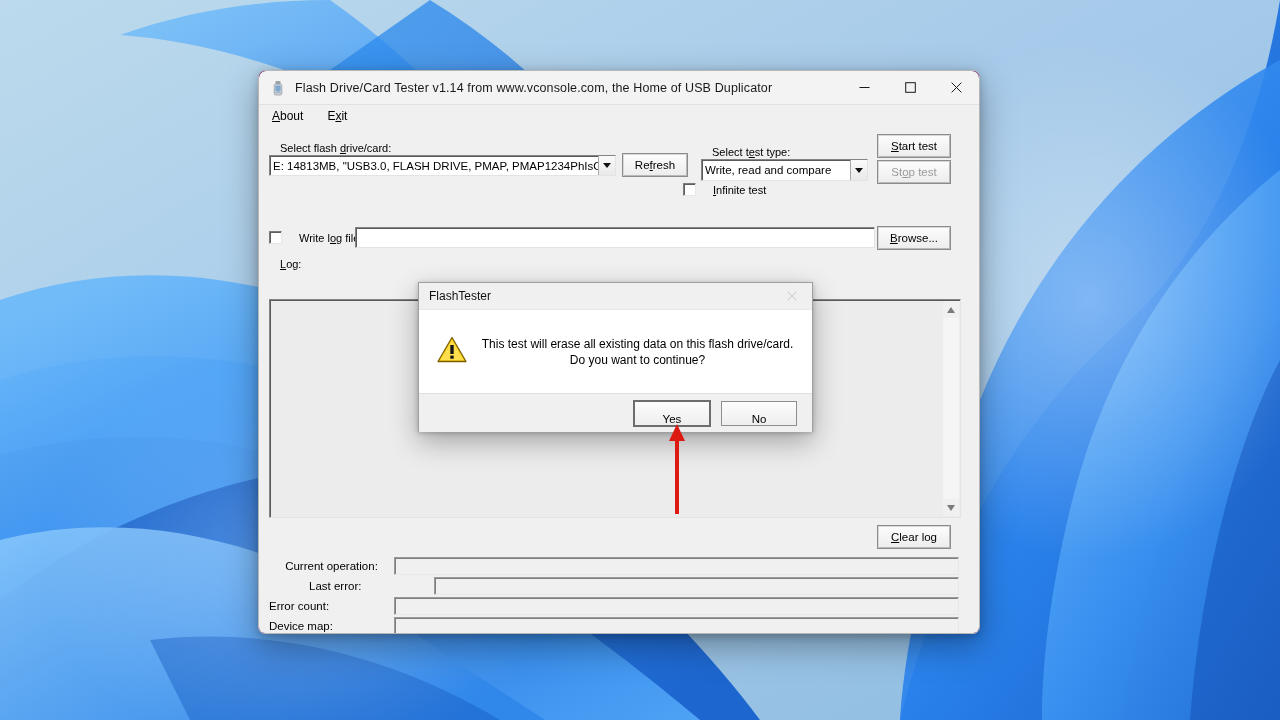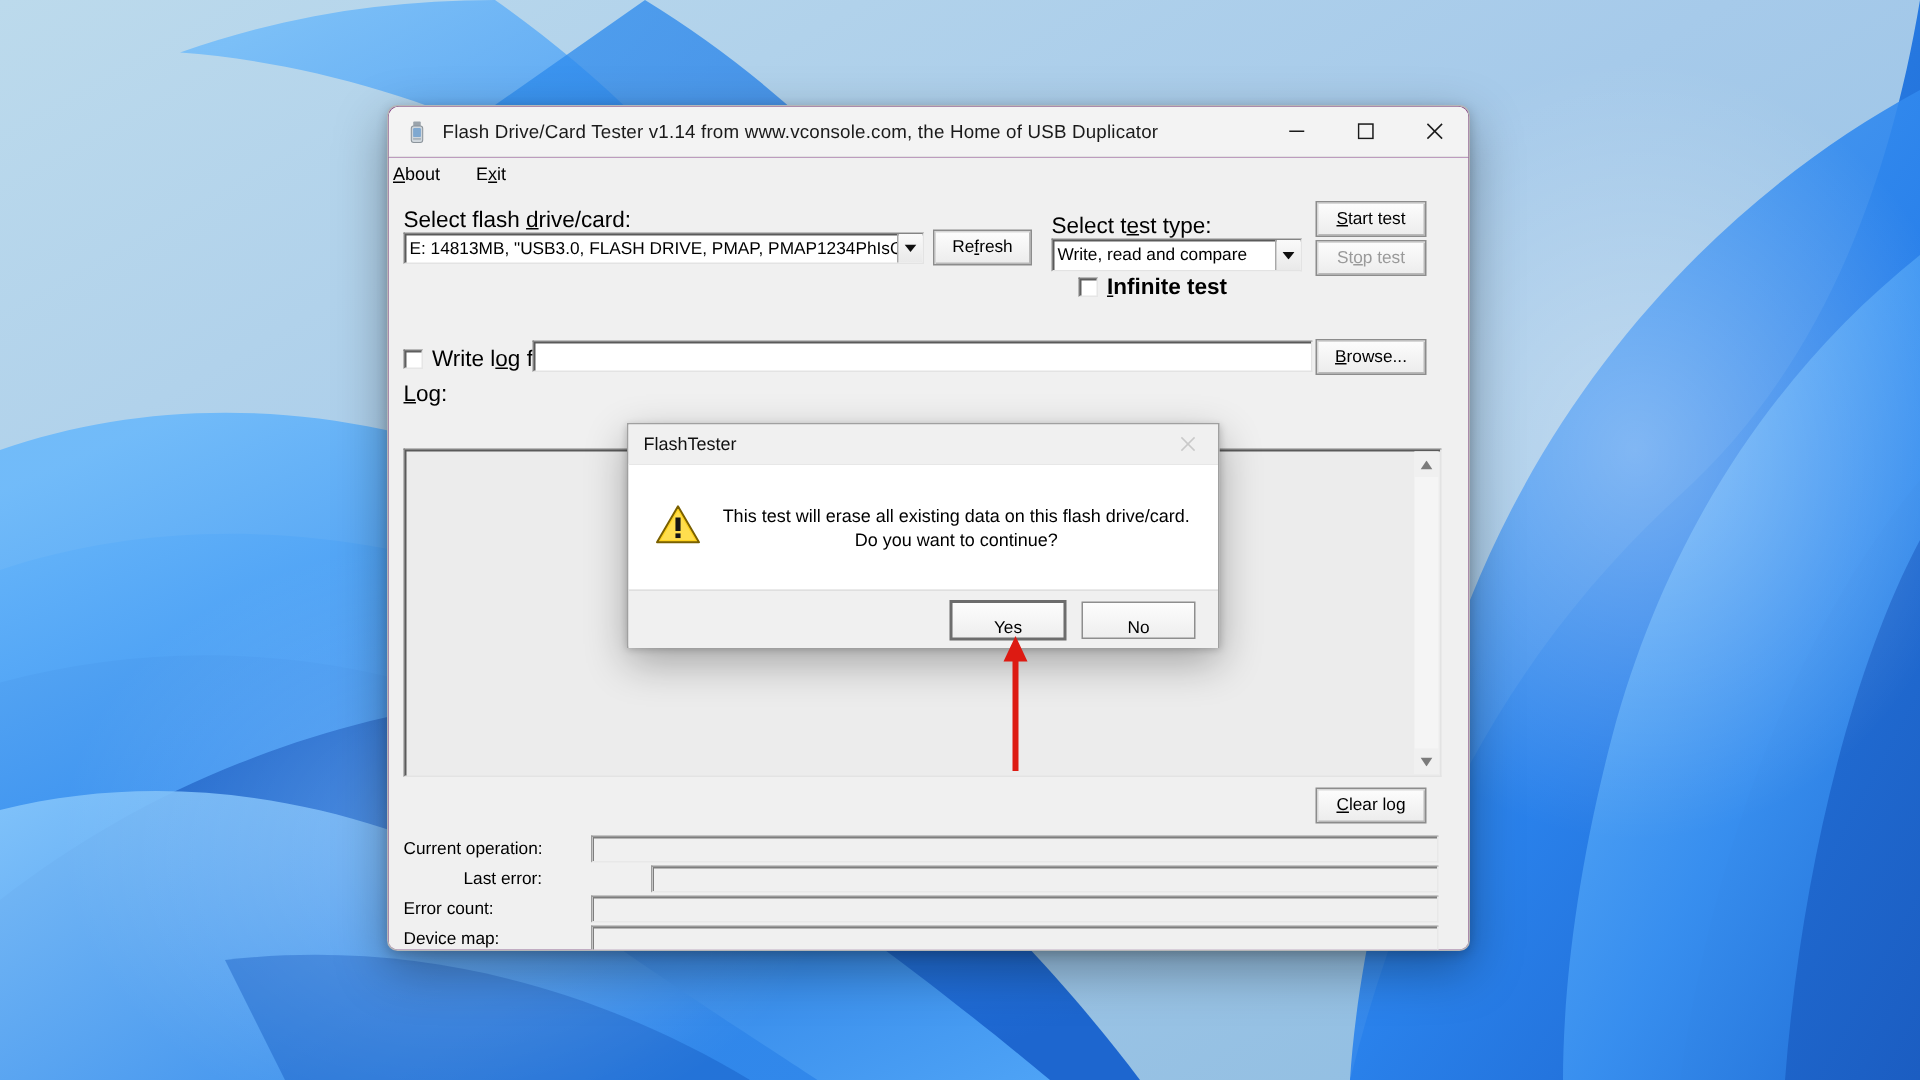--- a/index.html
+++ b/index.html
@@ -18,26 +18,26 @@
     box-shadow:0 12px 34px rgba(0,0,0,.34),0 2px 8px rgba(0,0,0,.2);
     overflow:hidden;
   }
   #titlebar{height:33px;background:#f3f3f3;border-bottom:1px solid #e2e2e2;
     display:flex;align-items:center;position:relative;border-radius:7px 7px 0 0;}
   #app-icon{width:16px;height:16px;margin-left:11px;margin-right:9px;position:relative;flex:none;}
   #title-text{font-size:12.5px;color:#1a1a1a;letter-spacing:.01em;white-space:nowrap;}
   .wbtn{width:46px;height:32px;display:flex;align-items:center;justify-content:center;flex:none;}
   .wbtn svg{display:block;}
   #wbtns{position:absolute;right:0;top:0;display:flex;}
-  #menubar{height:21px;display:flex;align-items:center;padding-left:0;gap:18px;
+  #menubar{height:21px;display:flex;align-items:center;padding-left:10px;gap:18px;
     background:#f0f0f0;font-size:12px;color:#000;}
   .menu-item{cursor:default;padding:1px 3px;}
   .ul{text-decoration:underline;}
   #client{position:relative;padding:0 10px;background:#f0f0f0;height:100%;}
-  .lbl{font-size:15px;color:#000;}
+  .lbl{font-size:11px;color:#000;margin-left:11px;}
   .row{position:absolute;}
   
   .sunken{background:#fff;border:1px solid;border-color:#848484 #e3e3e3 #e3e3e3 #848484;
     box-shadow:inset 1px 1px 0 #5a5a5a;}
   .field{background:#f0f0f0;border:1px solid;border-color:#9a9a9a #e8e8e8 #e8e8e8 #9a9a9a;
     box-shadow:inset 1px 1px 0 #7e7e7e;}
   .btn{background:linear-gradient(#fdfdfd,#ececec);border:1px solid #8c8c8c;
     font-size:11.5px;color:#000;display:flex;align-items:center;justify-content:center;
     box-shadow:1px 1px 0 #d7d7d7 inset,-1px -1px 0 #b9b9b9 inset;cursor:default;}
   .btn.disabled{color:#9a9a9a;}
@@ -195,21 +195,21 @@
       <span class="lbl">Select t<span class="ul">e</span>st type:</span>
     </div>
     <div class="combo" style="position:absolute;left:442px;top:33px;width:165px;height:20px;">
       <span class="txt">Write, read and compare</span>
       <span class="arrow">
         <svg width="8" height="5">
             <polygon points="0,0 8,0 4,5" fill="#101010"></polygon>
           </svg>
       </span>
     </div>
-    <div class="chk-row" style="position:absolute;left:460px;top:57px;font-weight:bold;">
+    <div class="chk-row" style="position:absolute;left:424px;top:57px;">
       <span class="cbx"></span>
       <span class="lbl"><span class="ul">I</span>nfinite test</span>
     </div>
 
     <div class="btn" style="position:absolute;left:618px;top:8px;width:72px;height:22px;">
       <span><span class="ul">S</span>tart test</span>
     </div>
     <div class="btn disabled" style="position:absolute;left:618px;top:34px;width:72px;height:22px;">
       <span>St<span class="ul">o</span>p test</span>
     </div>
@@ -242,21 +242,21 @@
             </svg>
         </span>
       </div>
     </div>
 
     <div class="btn" style="position:absolute;left:618px;top:399px;width:72px;height:22px;">
       <span><span class="ul">C</span>lear log</span>
     </div>
 
     <div style="position:absolute;left:10px;top:430px;width:690px;">
-      <div style="display:flex;align-items:center;height:20px;">
+      <div style="display:flex;align-items:center;height:20px;text-align:center;">
         <span class="stat-label" style="width:125px;">Current operation:</span>
         <span class="field stat-field" style="flex:1;font-size:11px;padding-left:3px;line-height:16px;overflow:hidden;"></span>
       </div>
       <div style="display:flex;align-items:center;height:20px;">
         <span class="stat-label" style="width:125px;padding-left:40px;">Last error:</span>
         <span class="field stat-field" style="flex:1;font-size:11px;padding-left:3px;line-height:16px;overflow:hidden;"></span>
       </div>
       <div style="display:flex;align-items:center;height:20px;">
         <span class="stat-label" style="width:125px;">Error count:</span>
         <span class="field stat-field" style="flex:1;font-size:11px;padding-left:3px;line-height:16px;overflow:hidden;"></span>

